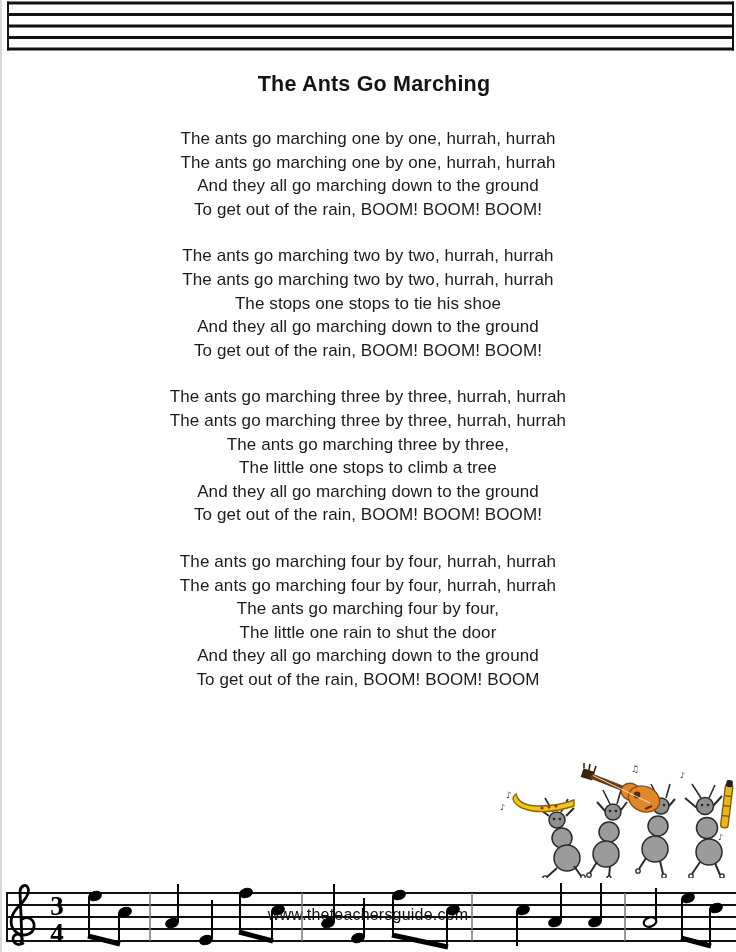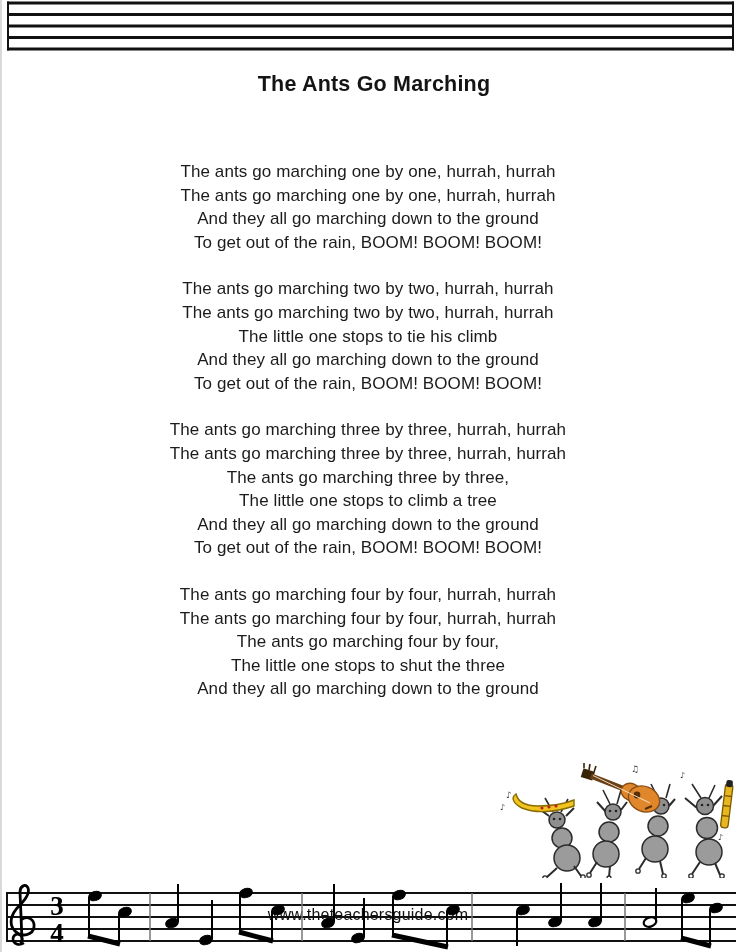--- a/index.html
+++ b/index.html
@@ -12,21 +12,20 @@
   .page-edge{position:absolute;left:0;top:0;width:2px;height:952px;background:#d9d9d9;}
   .top-staff{position:absolute;top:0;left:0;}
   .page-title{
     position:absolute;top:72px;left:12px;right:0;
     text-align:center;font-size:21.5px;font-weight:bold;
     letter-spacing:0.2px;color:#141414;
   }
   .verses{
     position:absolute;top:127px;left:0;right:0;
     text-align:center;
-    margin-top:33px;
   }
   .verse{margin:0 0 23px 0;}
   .verse p{
     margin:0;font-size:17px;line-height:23.6px;
     color:#1b1b1b;letter-spacing:0.1px;
   }
   .website{
     position:absolute;top:859px;left:0;right:0;
     text-align:center;font-weight:normal;font-size:16px;
     letter-spacing:0.2px;color:#111;margin-top:47px;
@@ -58,38 +57,39 @@
 <div class="verses">
   <div class="verse">
     <p>The ants go marching one by one, hurrah, hurrah</p>
     <p>The ants go marching one by one, hurrah, hurrah</p>
     <p>And they all go marching down to the ground</p>
     <p>To get out of the rain, BOOM! BOOM! BOOM!</p>
   </div>
   <div class="verse">
     <p>The ants go marching two by two, hurrah, hurrah</p>
     <p>The ants go marching two by two, hurrah, hurrah</p>
-    <p>The little one stops to tie his climb</p>
+    <p>The stops one stops to tie his shoe</p>
     <p>And they all go marching down to the ground</p>
     <p>To get out of the rain, BOOM! BOOM! BOOM!</p>
   </div>
   <div class="verse">
     <p>The ants go marching three by three, hurrah, hurrah</p>
     <p>The ants go marching three by three, hurrah, hurrah</p>
     <p>The ants go marching three by three,</p>
     <p>The little one stops to climb a tree</p>
     <p>And they all go marching down to the ground</p>
     <p>To get out of the rain, BOOM! BOOM! BOOM!</p>
   </div>
   <div class="verse">
     <p>The ants go marching four by four, hurrah, hurrah</p>
     <p>The ants go marching four by four, hurrah, hurrah</p>
     <p>The ants go marching four by four,</p>
-    <p>The little one stops to shut the three</p>
-    <p>And they all go marching down to the ground</p>
+    <p>The little one rain to shut the door</p>
+    <p>And they all go marching down to the ground</p>
+    <p>To get out of the rain, BOOM! BOOM! BOOM</p>
   </div>
 </div>
 
 <svg class="ants-illustration" width="242" height="116" viewBox="0 0 242 116">
 
   <text class="note-deco" x="12" y="36" font-size="9">♪</text>
   <text class="note-deco" x="6" y="48" font-size="8">♪</text>
   <text class="note-deco" x="137" y="10" font-size="9">♫</text>
   <text class="note-deco" x="186" y="16" font-size="8">♪</text>
   <text class="note-deco" x="224" y="78" font-size="8">♪</text>

